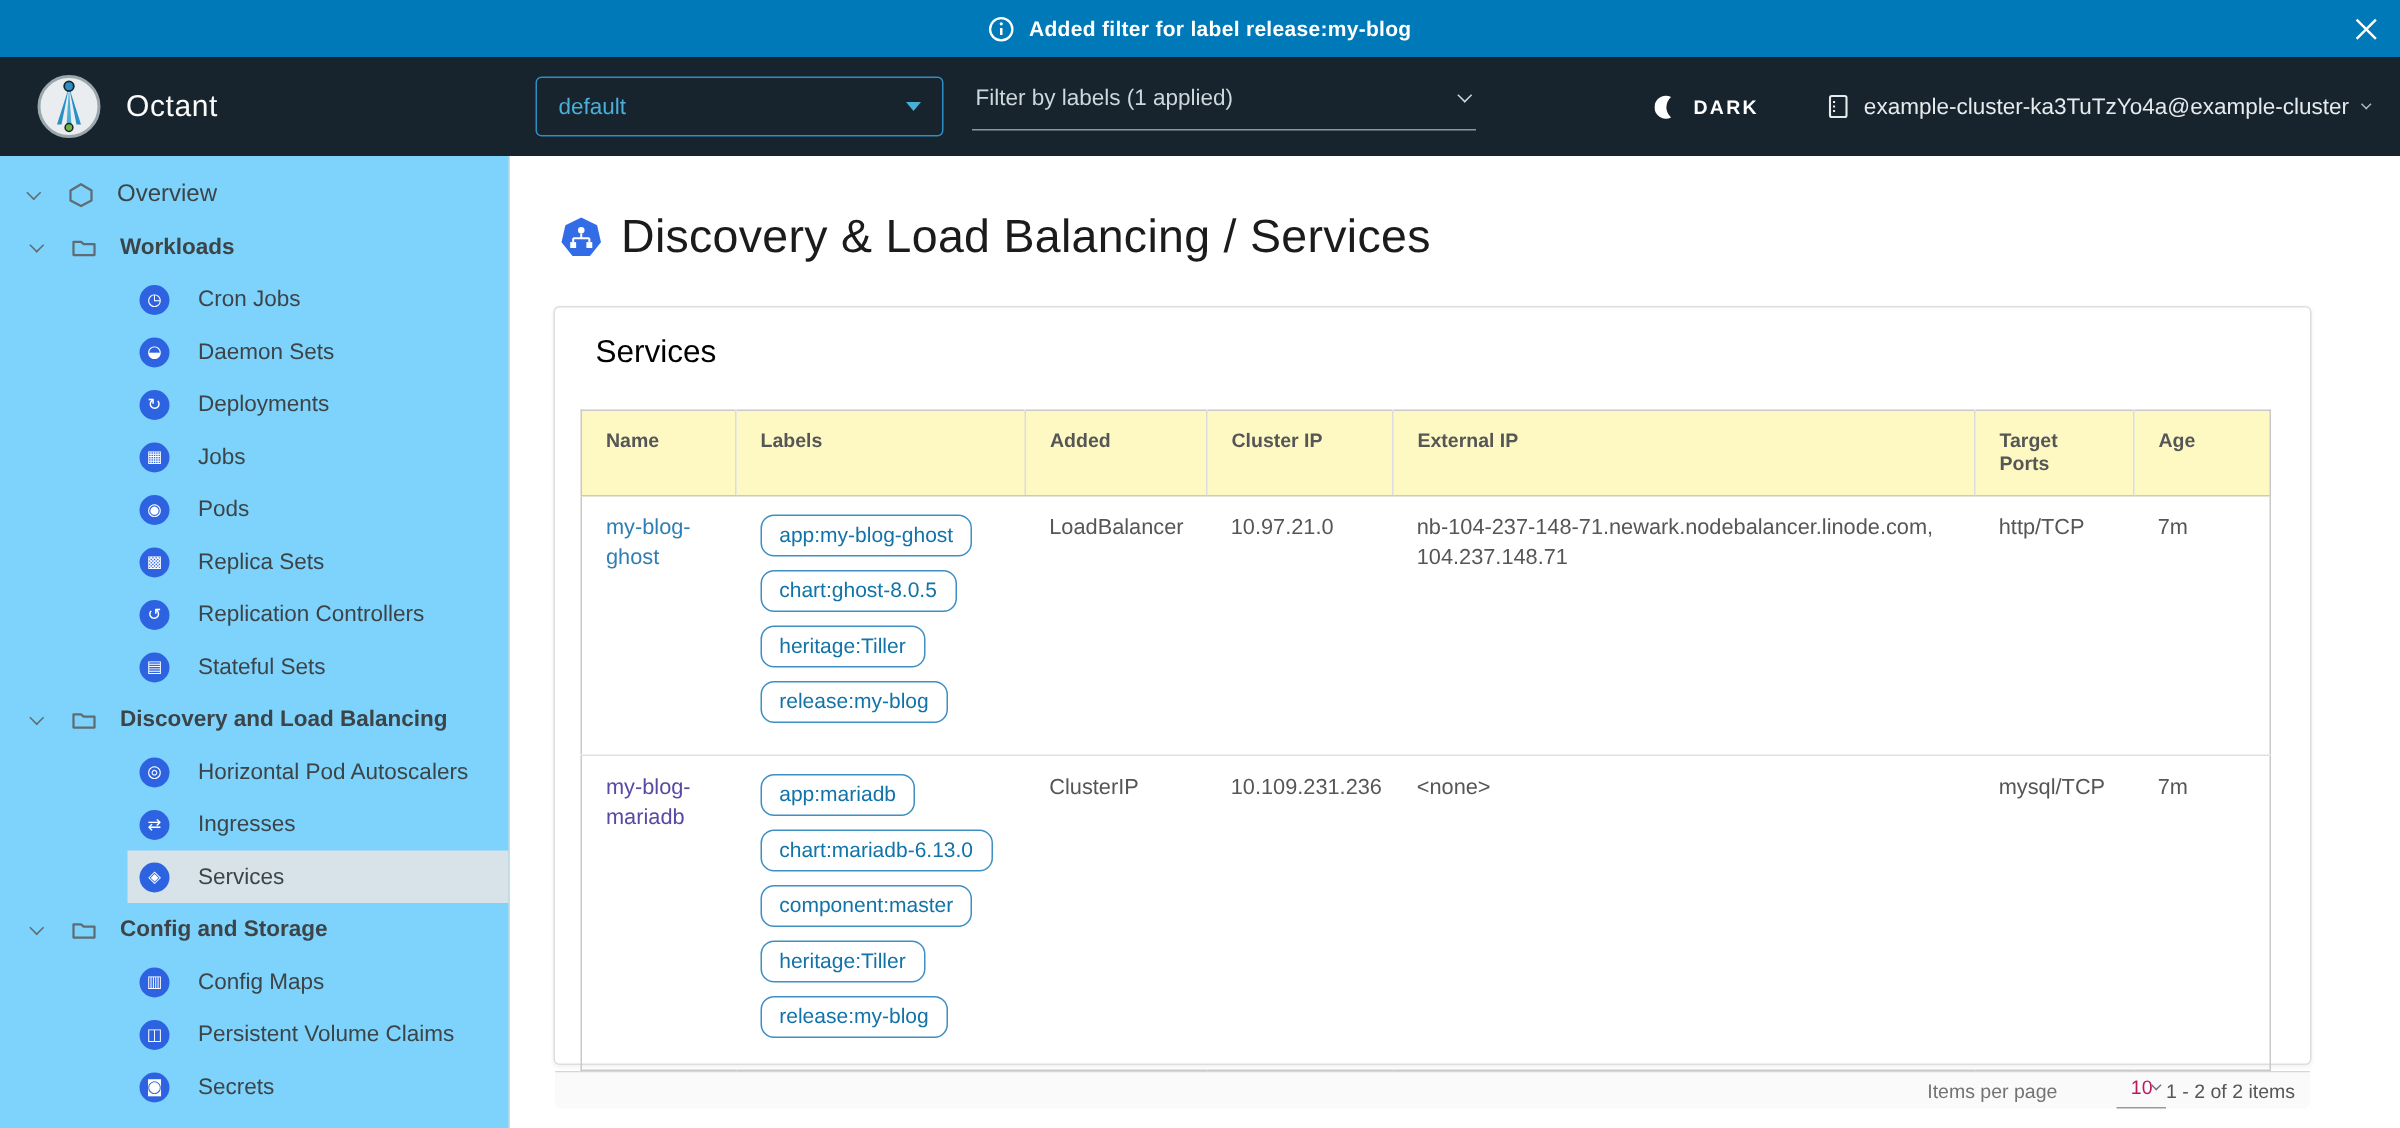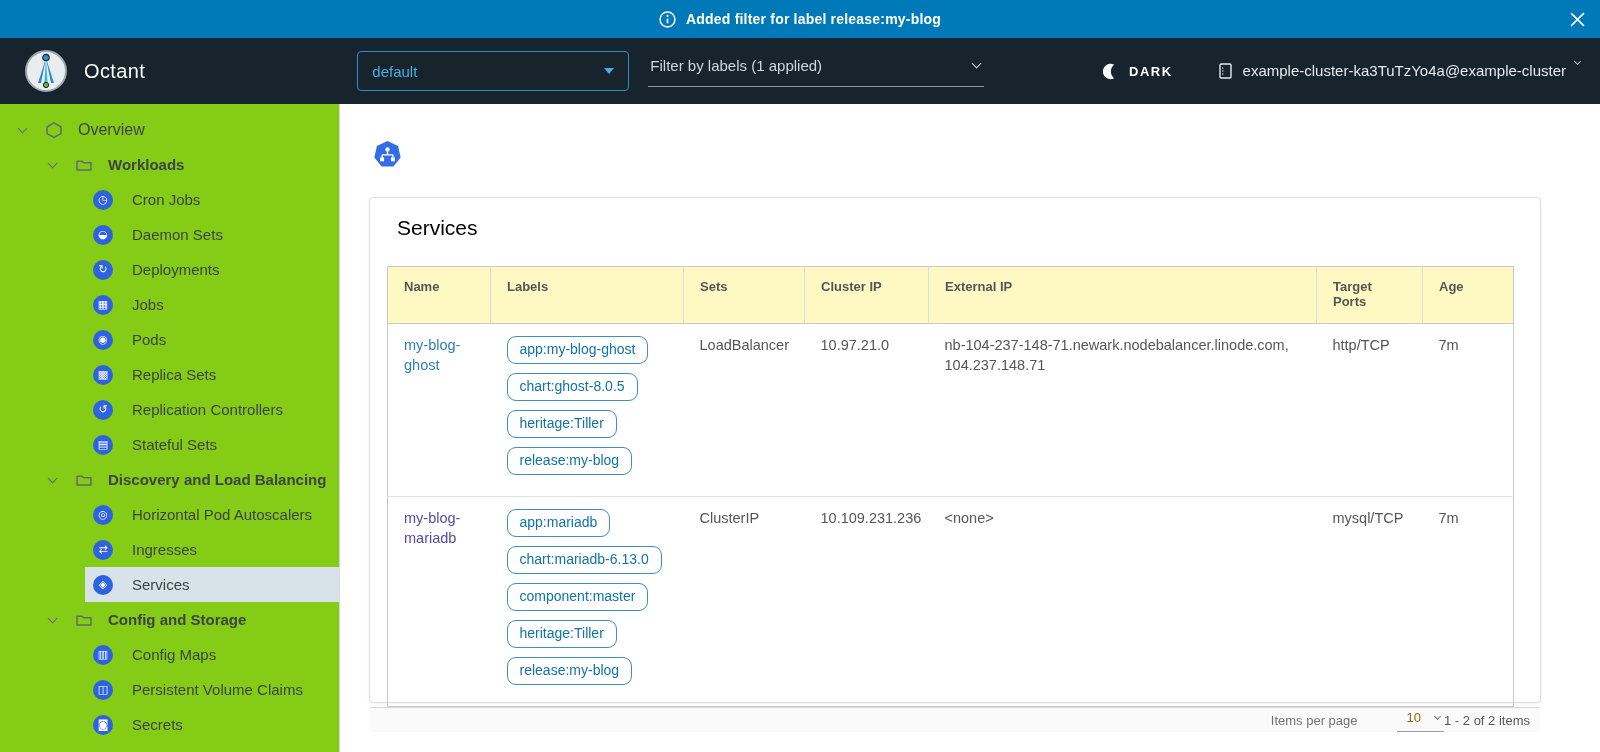--- a/index.html
+++ b/index.html
@@ -16,36 +16,36 @@
   .logo-wrap { display: flex; align-items: center; gap: 16px; text-align: right; }
   .app-name { color: #fafafa; font-size: 20px; font-weight: 400; letter-spacing: .4px; }
   .ns-select { margin-left: 212px; width: 272px; height: 40px; border: 1px solid #2e8ec4; border-radius: 4px; display: flex; align-items: center; padding: 0 14px; color: #49afd9; font-size: 15px; cursor: pointer; }
   .tri-down { margin-left: auto; width: 0; height: 0; border-left: 5px solid transparent; border-right: 5px solid transparent; border-top: 6px solid #49afd9; }
   .label-filter { margin-left: 19px; width: 336px; display: flex; align-items: center; color: #cdd7dc; font-size: 15px; border-bottom: 1px solid #8a979e; padding: 2px 4px 12px 2px; cursor: pointer; }
   .chev { width: 7px; height: 7px; border-right: 1.7px solid #cdd7dc; border-bottom: 1.7px solid #cdd7dc; transform: rotate(45deg); display: inline-block; }
   .label-filter .chev { margin-left: auto; margin-top: -4px; }
   .header-right { margin-left: auto; display: flex; align-items: center; gap: 44px; }
   .theme-toggle { display: flex; align-items: center; gap: 9px; color: #fff; cursor: pointer; }
   .theme-label { font-size: 13px; font-weight: bold; letter-spacing: 1.5px; }
-  .context { display: flex; align-items: flex-start; gap: 9px; color: #e5eaed; font-size: 15px; cursor: pointer; }
+  .context { display: flex; align-items: center; gap: 9px; color: #e5eaed; font-size: 15px; cursor: pointer; }
   .context .chev { width: 5px; height: 5px; border-color: #aebbc2; margin-top: -3px; }
 
   
   .shell { display: flex; height: 648px; }
-  .sidebar { width: 340px; background: #84cc16; border-right: 1px solid #d7d7d7; padding-top: 8px; flex: none; }
+  .sidebar { width: 340px; background: #7dd3fc; border-right: 1px solid #d7d7d7; padding-top: 8px; flex: none; }
   .content { flex: 1; background: #fff; }
 
   
   .nav-row { height: 35px; display: flex; align-items: center; font-size: 15px; color: #3c4448; cursor: pointer; }
   .caret-box { width: 24px; display: flex; justify-content: center; flex: none; }
   .tcaret { width: 7px; height: 7px; border-right: 1.6px solid #5f6c73; border-bottom: 1.6px solid #5f6c73; transform: rotate(45deg); margin-top: -3px; }
   .icon-box { width: 24px; display: flex; justify-content: center; margin-left: 8px; flex: none; }
   .nav-root { padding-left: 10px; font-size: 16px; }
   .nav-root .nav-label { margin-left: 12px; }
-  .nav-section { padding-left: 40px; font-weight: bold; }
+  .nav-section { padding-left: 12px; font-weight: bold; }
   .nav-section .nav-label { margin-left: 12px; }
   .nav-child { margin-left: 85px; padding-left: 8px; }
   .nav-child .nav-label { margin-left: 19px; }
   .nav-child.selected { background: #d8e2e9; }
   .k8s-badge { width: 20px; height: 20px; border-radius: 50%; background: #2d63e0; color: #fff; font-family: "DejaVu Sans", sans-serif; font-size: 11px; line-height: 20px; text-align: center; flex: none; }
 
   
   .page-title { display: flex; align-items: center; gap: 12px; margin: 36px 0 0 33px; }
   .page-title h1 { font-size: 31px; font-weight: 400; color: #1b1b1b; letter-spacing: .2px; }
 
@@ -57,21 +57,21 @@
   .grid th + th { border-left: 1px solid #dcdcdc; }
   .grid td { padding: 12px 16px; font-size: 14.5px; color: #565656; vertical-align: top; line-height: 1.35; }
   .grid tr.row-sep td { border-top: 1px solid #e0e0e0; }
   .grid a { color: #2f7fb5; text-decoration: none; word-break: break-word; }
   .grid a.visited { color: #564aa3; }
   .pill { display: block; width: fit-content; border: 1px solid #3d8fc4; border-radius: 9px; color: #1173a8; font-size: 14px; line-height: 17px; padding: 4px 12px 5px; margin-bottom: 9px; cursor: pointer; white-space: nowrap; }
   .ext-ip { word-break: break-word; }
 
   .card-footer { margin-top: auto; height: 44px; background: #fafafa; border-top: 1px solid #d7d7d7; border-radius: 0 0 4px 4px; display: flex; align-items: center; justify-content: flex-end; font-size: 13px; color: #737373; padding-right: 10px; }
   .ipp-label { margin-right: 39px; }
-  .ipp-select { display: flex; align-items: center; gap: 14px; border-bottom: 1px solid #9a9a9a; padding: 2px 4px 6px 10px; color: #a16207; cursor: pointer; }
+  .ipp-select { display: flex; align-items: center; border-bottom: 1px solid #9a9a9a; padding: 2px 4px 6px 10px; color: #be185d; cursor: pointer; }
   .ipp-select .chev { width: 5px; height: 5px; border-color: #737373; margin-top: -2px; }
   .range { color: #565656; }
 </style>
 </head>
 <body>
 
 <div class="notif">
   <svg width="17" height="17" viewBox="0 0 16 16">
     <circle cx="8" cy="8" r="7" fill="none" stroke="#fff" stroke-width="1.4"></circle>
     <line x1="8" y1="7.2" x2="8" y2="11.6" stroke="#fff" stroke-width="1.6"></line>
@@ -244,40 +244,41 @@
   <div class="content">
 
     <div class="page-title">
       <svg width="29" height="29" viewBox="0 0 28 28">
         <polygon points="14,1 24.2,5.9 26.7,16.9 19.6,25.7 8.4,25.7 1.3,16.9 3.8,5.9" fill="#326de6"></polygon>
         <circle cx="14" cy="9.2" r="2.1" fill="#fff"></circle>
         <path d="M14 11.3 L14 14.3 M8.8 14.3 L19.2 14.3 M8.8 14.3 L8.8 16.8 M19.2 14.3 L19.2 16.8" stroke="#fff" stroke-width="1.3" fill="none"></path>
         <rect x="6.9" y="16.8" width="3.8" height="3.8" fill="#fff"></rect>
         <rect x="17.3" y="16.8" width="3.8" height="3.8" fill="#fff"></rect>
       </svg>
+      <h1>Discovery &amp; Load Balancing / Services</h1>
     </div>
 
     <div class="card">
       <div class="card-title">Services</div>
 
       <table class="grid">
         <colgroup>
           <col style="width:103px">
             <col style="width:193px">
             <col style="width:121px">
             <col style="width:124px">
             <col style="width:388px">
             <col style="width:106px">
             <col>
         </colgroup>
         <thead>
           <tr>
             <th>Name</th>
             <th>Labels</th>
-            <th>Sets</th>
+            <th>Added</th>
             <th>Cluster IP</th>
             <th>External IP</th>
             <th>Target Ports</th>
             <th>Age</th>
           </tr>
         </thead>
         <tbody>
           <tr>
             <td><a href="#">my-blog-ghost</a></td>
             <td>

